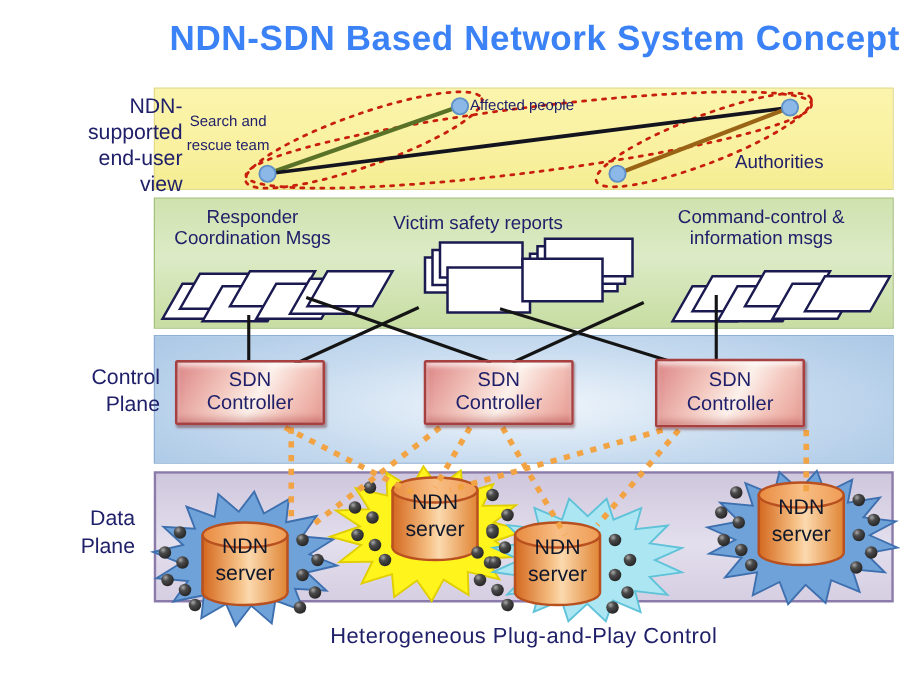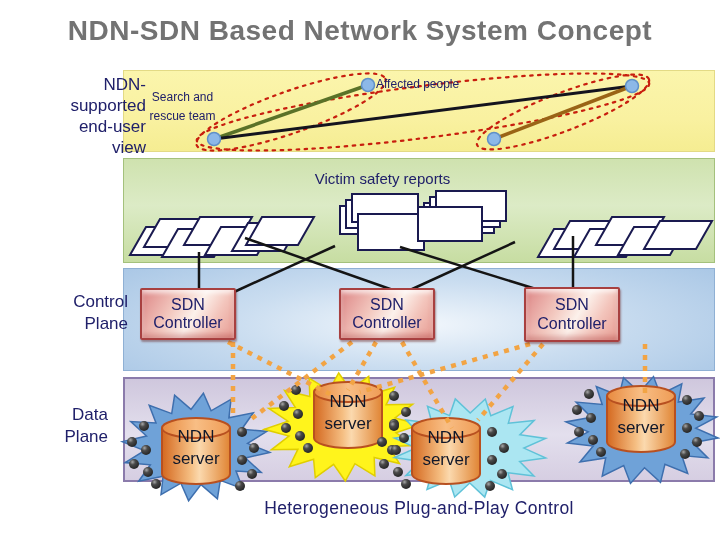--- a/index.html
+++ b/index.html
@@ -5,32 +5,32 @@
   html,body{margin:0;padding:0;background:#fff;}
   .slide{position:relative;width:720px;height:540px;background:#ffffff;
          font-family:"Liberation Sans",sans-serif;overflow:hidden;}
   .band{position:absolute;left:123px;width:592px;box-sizing:border-box;}
   .band-yellow{top:70px;height:82px;background:linear-gradient(180deg,#FBF5AC 0%,#F9F1A0 60%,#F5ED92 100%);border:1px solid #E3DA85;}
   .band-green{top:158px;height:105px;background:linear-gradient(180deg,#CFE2AF 0%,#DCEBC6 45%,#C7DDA2 100%);border:1px solid #A4C17C;}
   .band-blue{top:268px;height:103px;background:radial-gradient(ellipse 70% 95% at 50% 55%,#F2F7FC 0%,#CADDF0 45%,#A5C4E4 100%);border:1px solid #8FB0D4;}
   .band-purple{top:377px;height:105px;background:linear-gradient(180deg,#CFC7DD 0%,#E3DFED 55%,#D6CEE2 100%);border:2px solid #8B7BAB;}
   .txt{position:absolute;color:#20206A;line-height:1.2;}
   .pre{white-space:pre-line;}
-  .title{left:0;top:14px;width:720px;text-align:center;font-size:28px;font-weight:bold;color:#737373;letter-spacing:0.5px;z-index:6;}
+  .title{left:0;top:14px;width:720px;text-align:right;font-size:28px;font-weight:bold;color:#3b82f6;letter-spacing:0.5px;z-index:6;}
   .app-label{left:0;top:61px;width:122px;text-align:right;font-size:17px;z-index:6;}
   .ndn-label{left:0;top:74px;width:114px;text-align:right;font-size:17px;line-height:21px;z-index:6;padding-left:32px;}
   .control-label{left:0;top:291px;width:108px;text-align:right;font-size:17px;line-height:22px;z-index:6;margin-left:20px;}
   .data-label{left:0;top:404px;width:108px;text-align:right;font-size:17px;line-height:22px;z-index:6;}
   .actor-sar{left:125px;top:88px;width:115px;text-align:center;font-size:12px;line-height:19px;z-index:6;}
   .actor-ap{left:376px;top:77px;width:140px;font-size:12px;z-index:6;}
   .actor-auth{left:588px;top:121px;width:110px;font-size:15px;z-index:6;}
   .msg-resp{left:126px;top:165px;width:152px;text-align:center;font-size:15px;line-height:17px;z-index:6;}
   .msg-vict{left:300px;top:170px;width:165px;text-align:center;font-size:15px;z-index:6;}
   .msg-cmd{left:518px;top:165px;width:182px;text-align:center;font-size:15px;line-height:17px;z-index:6;}
-  .ctrl{position:absolute;width:96px;height:52px;z-index:5;border:2px solid #A84040;border-radius:2px;
+  .ctrl{position:absolute;width:120px;height:52px;z-index:5;border:2px solid #A84040;border-radius:2px;
         background:linear-gradient(120deg,#DD8686 0%,#F3C9C0 35%,#FCF1EB 55%,#F3C5BC 75%,#E79B92 100%);
         box-shadow:1px 2px 2px rgba(100,30,30,.45), inset 0 -4px 5px rgba(170,60,60,.35), inset 0 3px 4px rgba(255,255,255,.7);
         display:flex;align-items:center;justify-content:center;text-align:center;
         color:#20206A;font-size:16px;line-height:1.15;white-space:pre-line;box-sizing:border-box;}
   .ctrl-1{left:140px;top:288px;}
   .ctrl-2{left:339px;top:288px;}
   .ctrl-3{left:524px;top:287px;height:55px;}
   .srv{position:absolute;width:100px;text-align:center;font-size:17px;line-height:22px;color:#0f172a;white-space:pre-line;z-index:6;}
   .srv-1{left:146px;top:426px;}
   .srv-2{left:298px;top:391px;}
@@ -178,22 +178,27 @@
 end-user
 view</div>
   <div class="txt control-label pre">Control
 Plane</div>
   <div class="txt data-label pre">Data
 Plane</div>
 
   <div class="txt actor-sar pre">Search and
 rescue team</div>
   <div class="txt actor-ap">Affected people</div>
-
+  <div class="txt actor-auth">Authorities</div>
+
+  <div class="txt msg-resp pre">Responder
+Coordination Msgs</div>
   <div class="txt msg-vict">Victim safety reports</div>
+  <div class="txt msg-cmd pre">Command-control &amp;
+information msgs</div>
 
   <div class="ctrl ctrl-1">SDN
 Controller</div>
   <div class="ctrl ctrl-2">SDN
 Controller</div>
   <div class="ctrl ctrl-3">SDN
 Controller</div>
 
   <div class="srv srv-1">NDN
 server</div>

